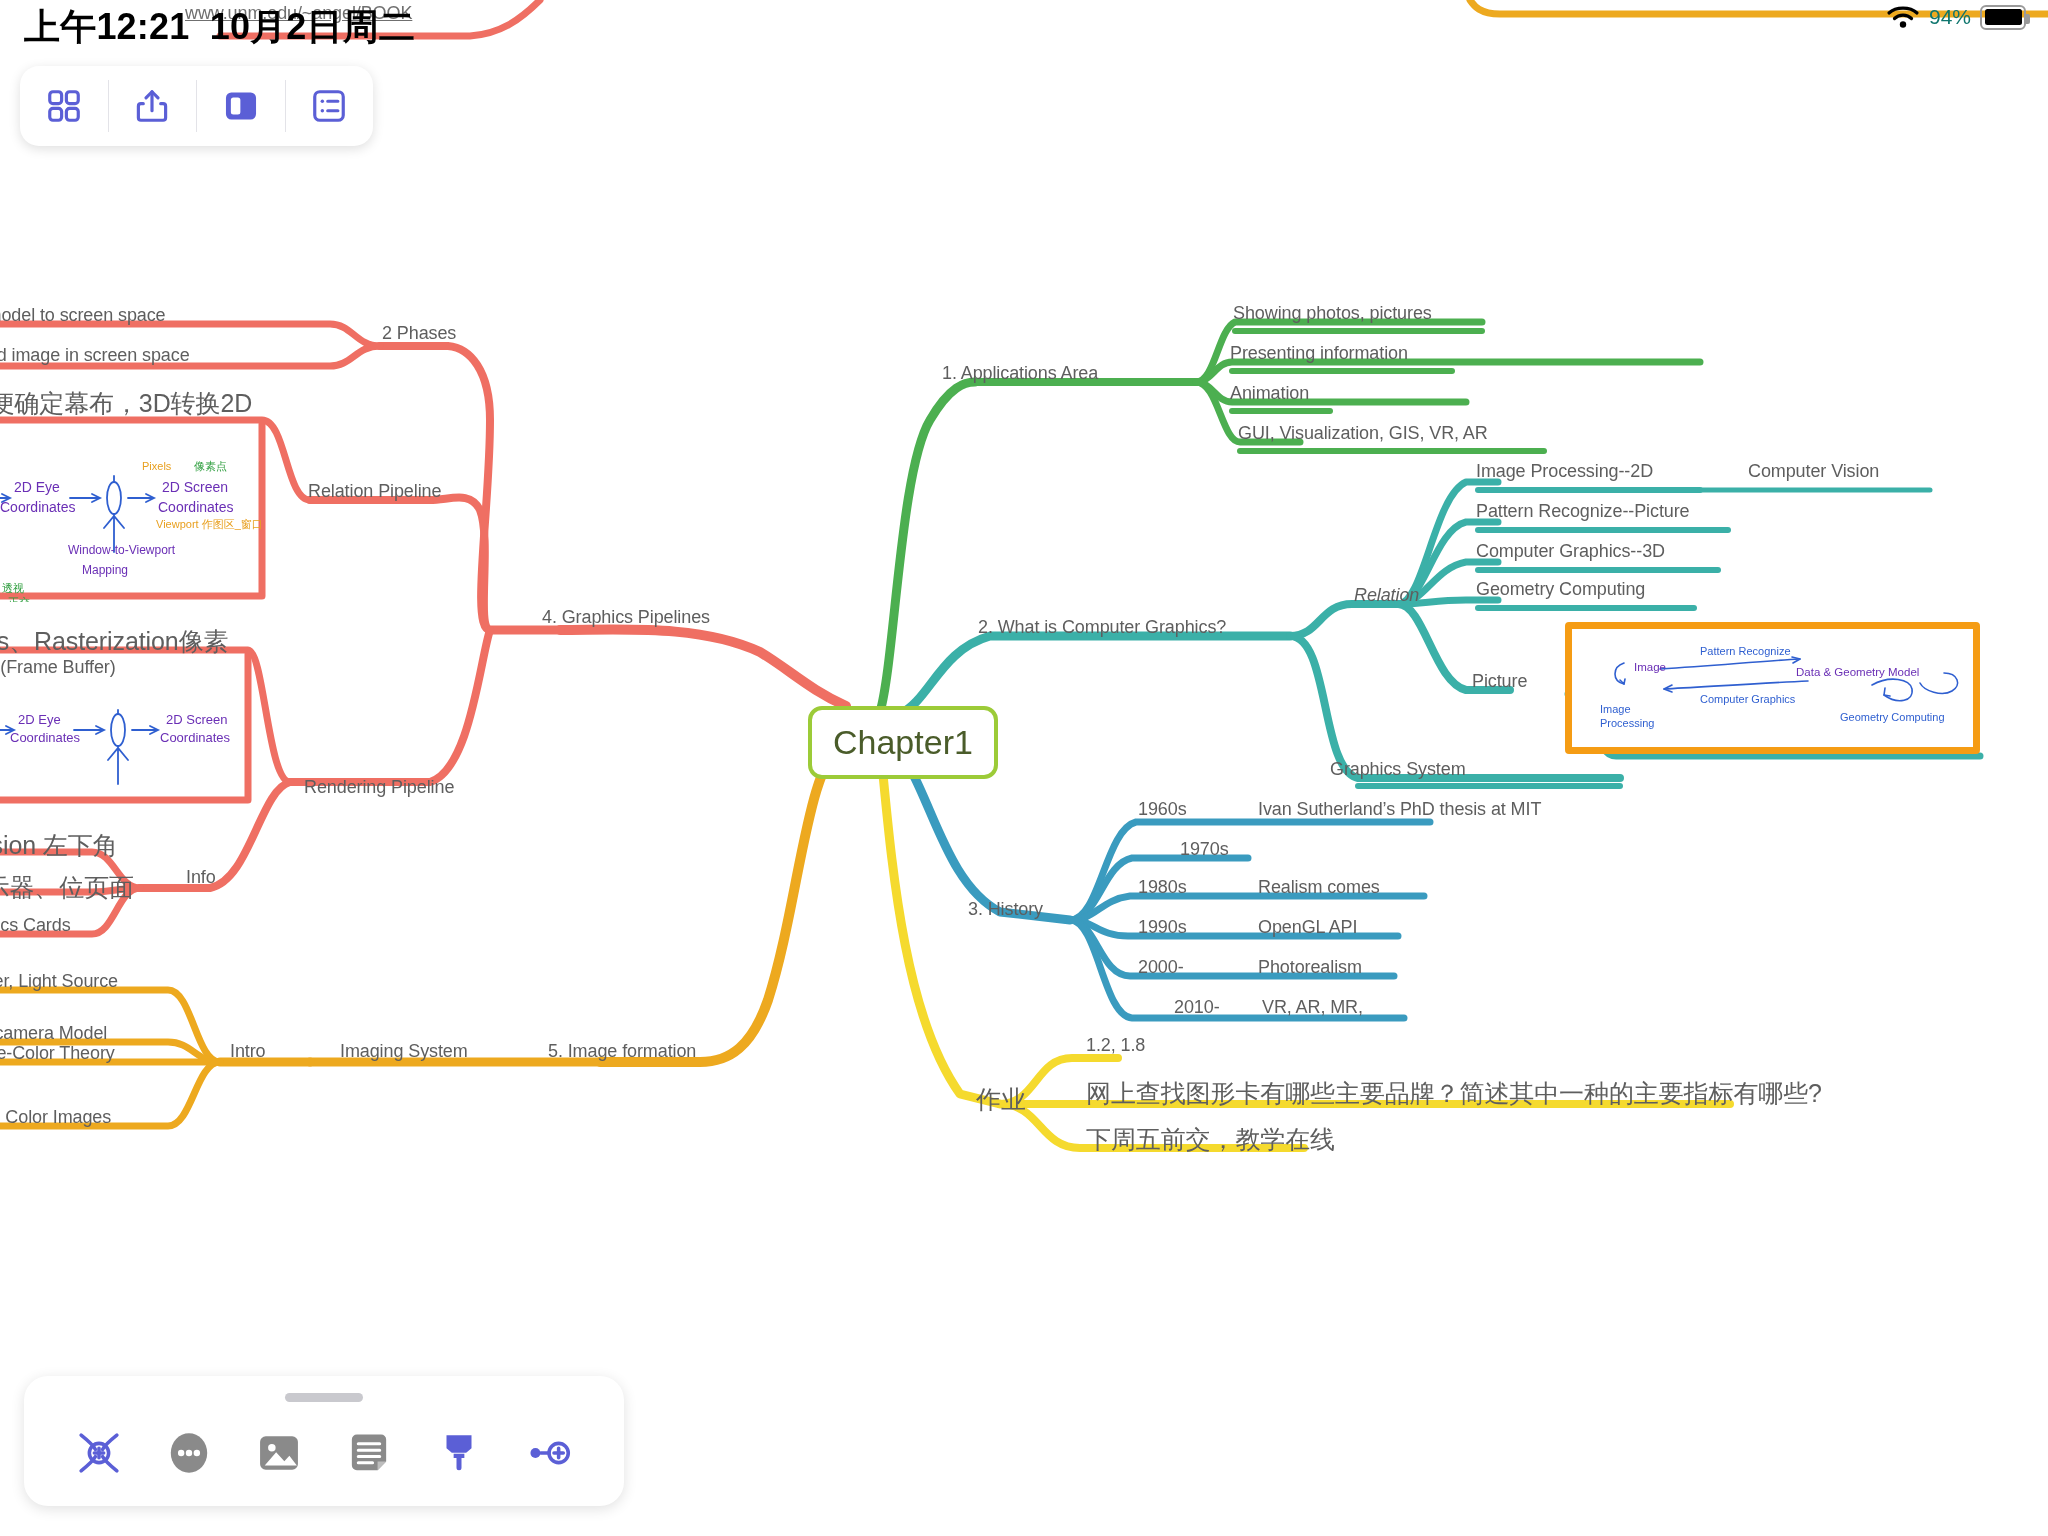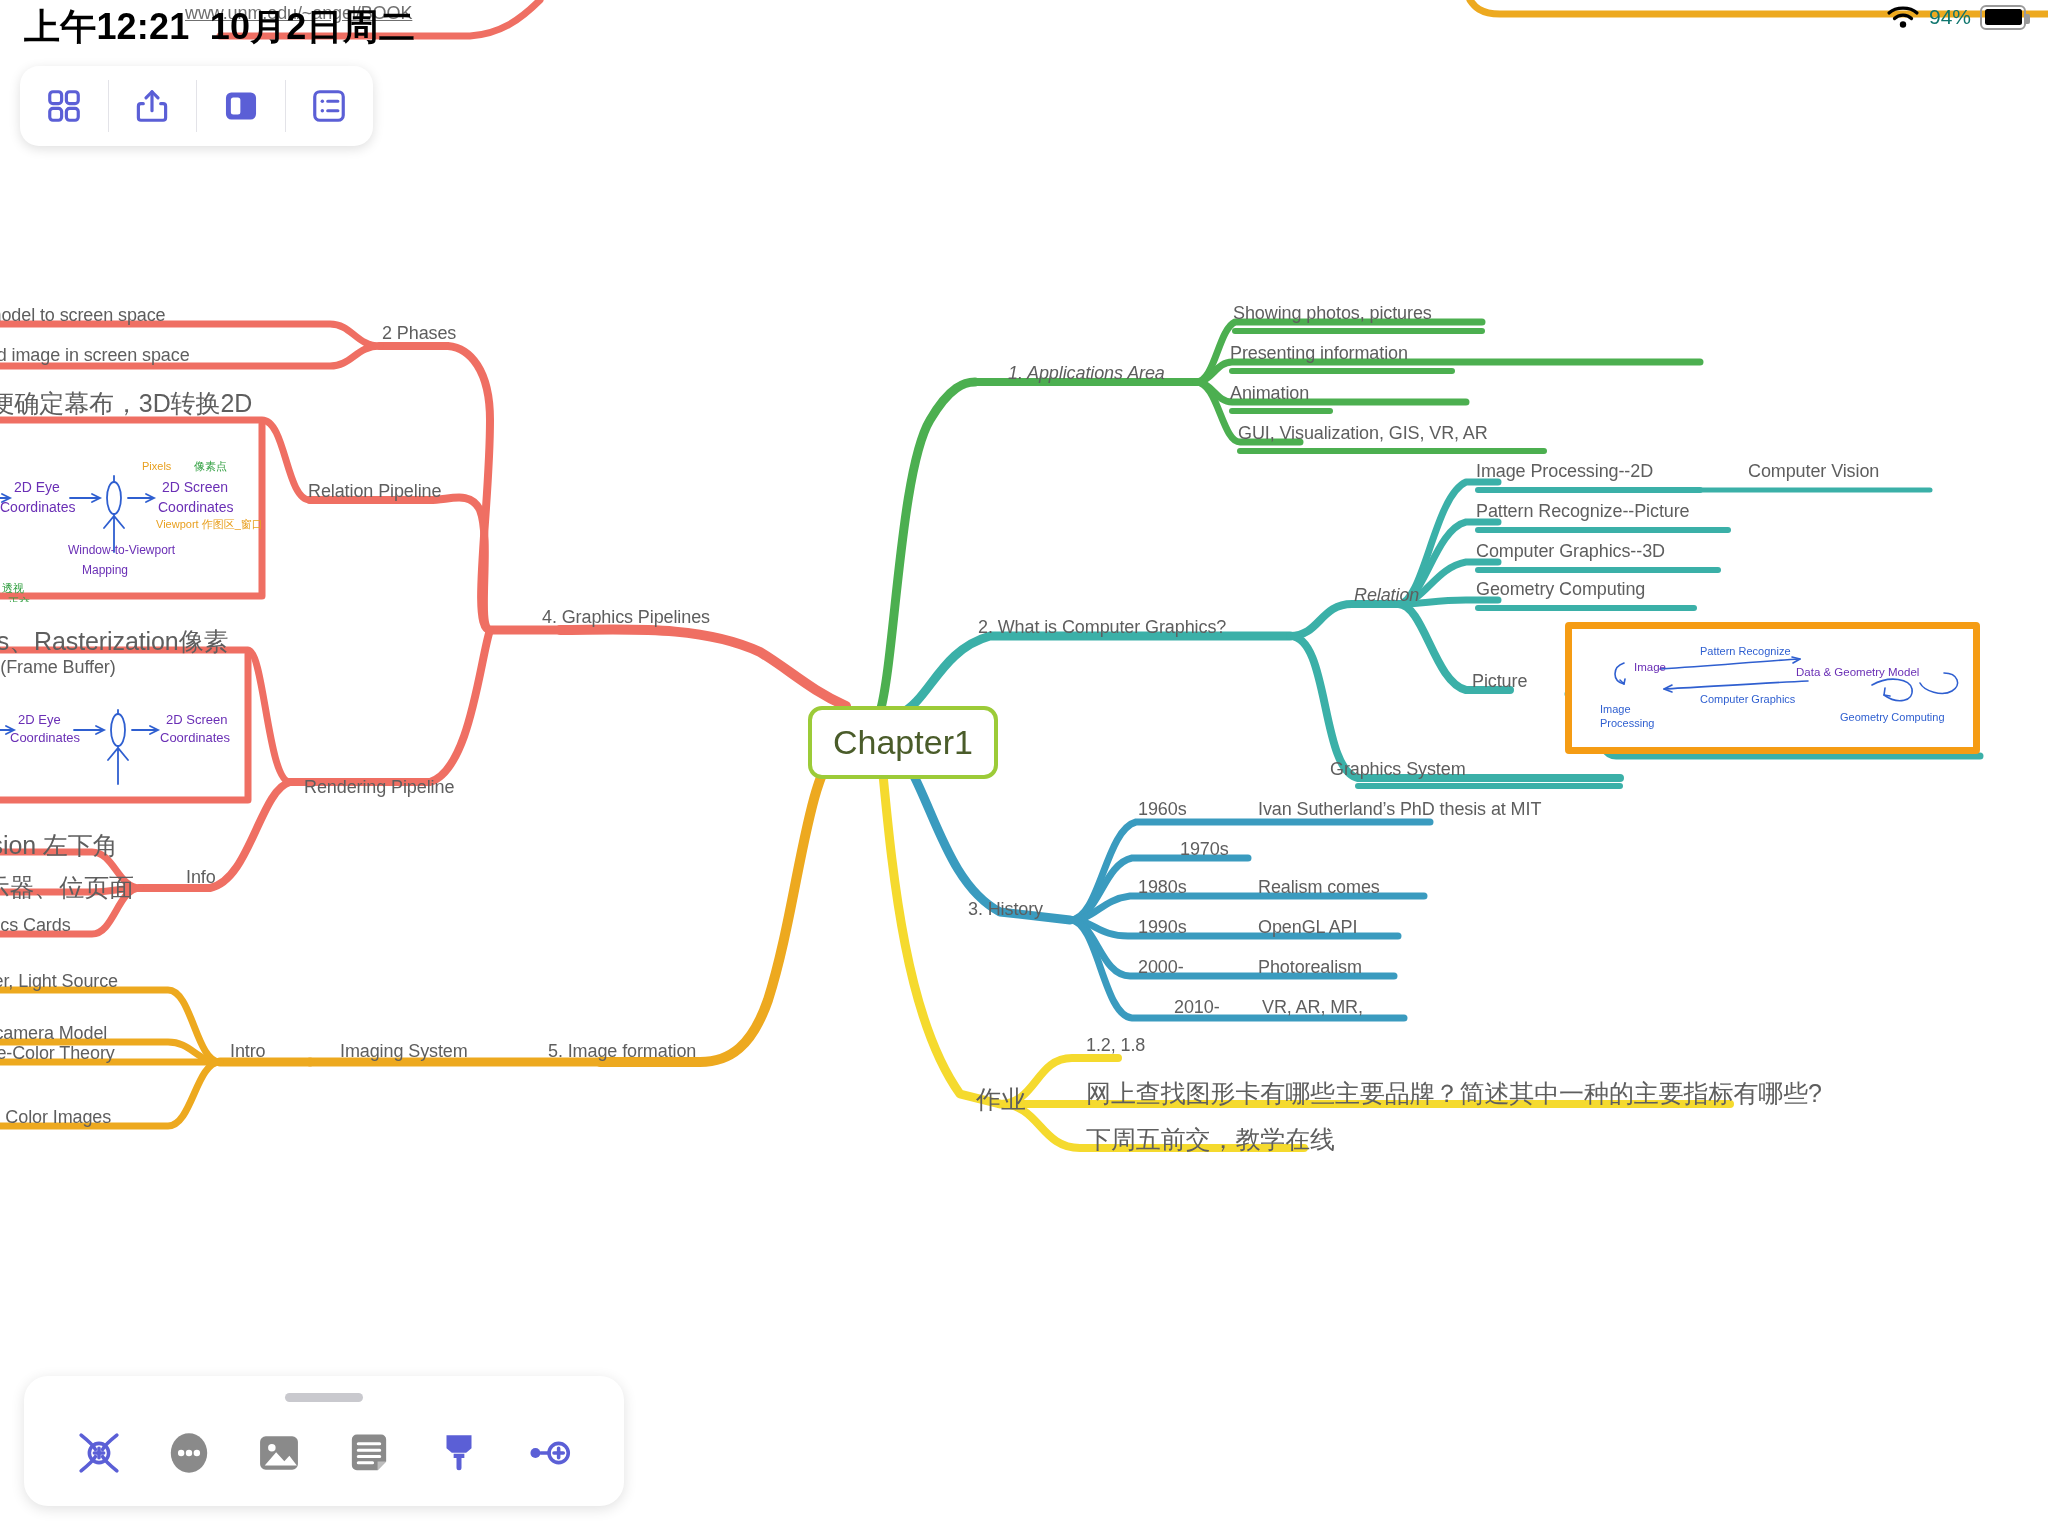--- a/index.html
+++ b/index.html
@@ -173,21 +173,21 @@
         <path d="M220 1062 C 196 1062 192 1126 168 1126 L 0 1126" stroke="#eda91f" stroke-width="7"></path>
 
         <path d="M2048 14 L 1500 14 C 1480 14 1474 6 1470 0" stroke="#eda91f" stroke-width="7"></path>
 
         <path d="M540 0 C 520 20 500 34 470 36 L 220 36" stroke="#ef6f63" stroke-width="7"></path>
       </g>
     </svg>
 
     <div id="root" style="left:808px; top:706px;">Chapter1</div>
 
-    <div class="node" style="left:1008px; top:364px;font-style:italic;">1. Applications Area</div>
+    <div class="node" style="left:942px; top:364px;">1. Applications Area</div>
     <div class="node" style="left:1233px; top:304px;">Showing photos, pictures</div>
     <div class="node" style="left:1230px; top:344px;">Presenting information</div>
     <div class="node" style="left:1230px; top:384px;">Animation</div>
     <div class="node" style="left:1238px; top:424px;">GUI, Visualization, GIS, VR, AR</div>
 
     <div class="node" style="left:978px; top:618px;">2. What is Computer Graphics?</div>
     <div class="node" style="left:1354px; top:586px;font-style:italic;">Relation</div>
     <div class="node" style="left:1476px; top:462px;">Image Processing--2D</div>
     <div class="node" style="left:1748px; top:462px;">Computer Vision</div>
     <div class="node" style="left:1476px; top:502px;">Pattern Recognize--Picture</div>

